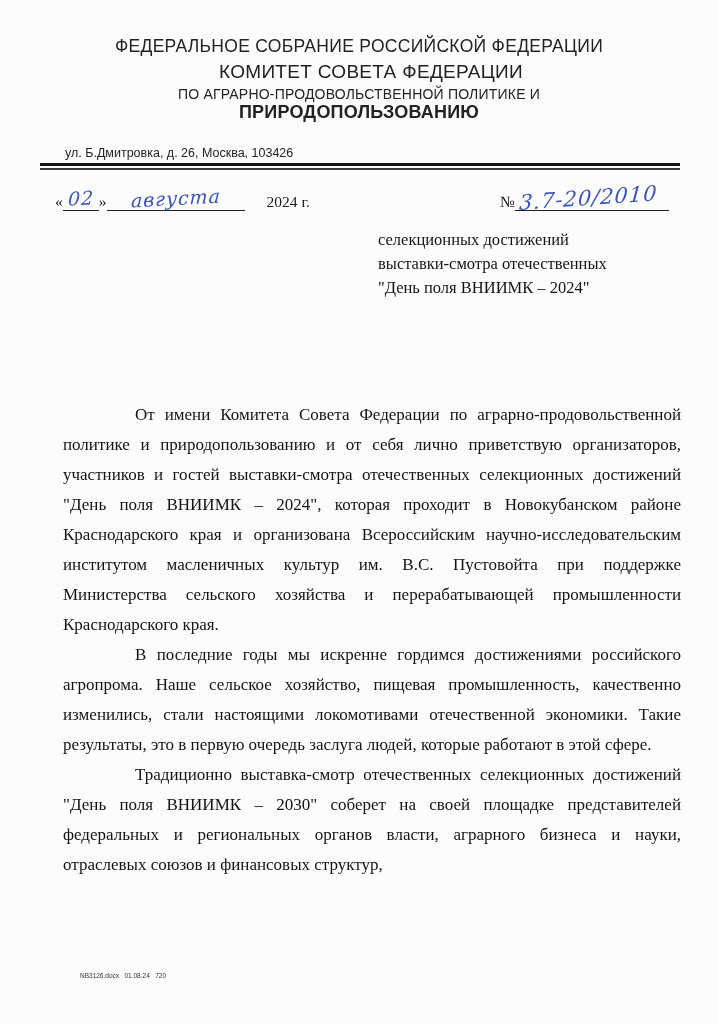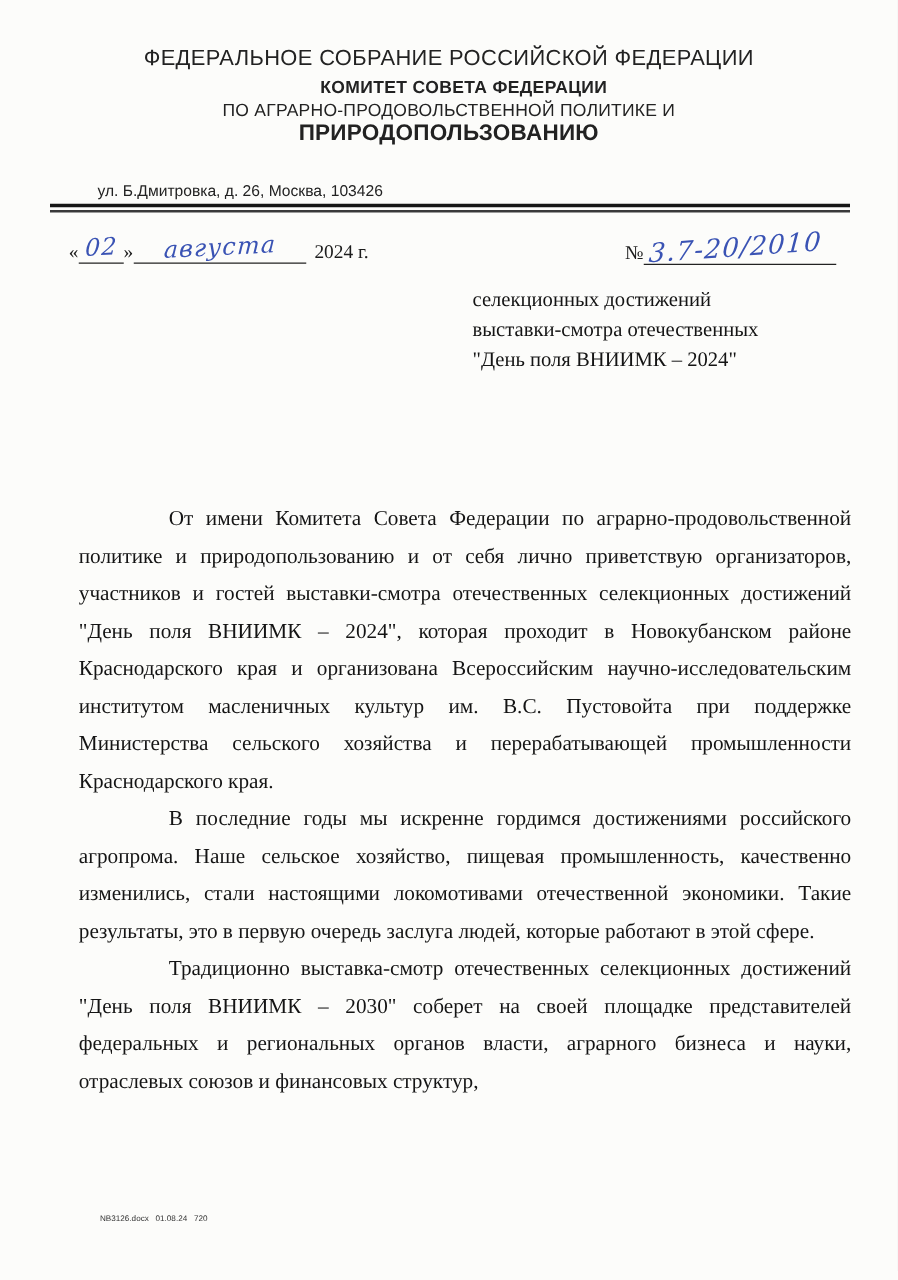--- a/index.html
+++ b/index.html
@@ -15,26 +15,26 @@
   }
 
   
   .letterhead {
     position:absolute; top:36px; left:0; width:718px;
     text-align:center;
     font-family:"Liberation Sans", sans-serif;
     color:#222;
   }
   .lh1 { font-size:17.5px; font-weight:400; letter-spacing:.3px; margin-bottom:4px;text-align:center; }
-  .lh2 { font-size:14px;  font-weight:700; letter-spacing:.3px; margin-bottom:3px;padding-left:24px; }
+  .lh2 { font-size:19px;  font-weight:400; letter-spacing:.3px; margin-bottom:3px;padding-left:24px; }
   .lh3 { font-size:14px;  font-weight:400; letter-spacing:.2px; margin-bottom:0; }
   .lh4 { font-size:18px;  font-weight:700; letter-spacing:.2px; }
 
   .address {
-    position:absolute; top:146px; left:78px;
+    position:absolute; top:146px; left:65px;
     font-family:"Liberation Sans", sans-serif;
     font-size:12.5px; color:#222;
   }
 
   .rule {
     position:absolute; top:163px; left:40px; width:640px; height:7px;
   }
   .rule .r1 { height:3px; background:#161616; }
   .rule .r2 { height:2px; background:#fcfcfa; }
   .rule .r3 { height:2px; background:#3a3a3a; }
@@ -63,21 +63,21 @@
     font-style:italic;
     color:#3a53b4;
     display:inline-block;
     transform:rotate(-3deg) skewX(-6deg);
     letter-spacing:1px;
   }
   .hw-day   { font-size:19px; }
   .hw-month { font-size:19px; }
   .hw-num   { font-size:21px; transform:rotate(-4deg) skewX(-8deg); }
 
-  .year { margin-left:3px; }
+  .year { margin-left:18px; }
 
   
   .addressee {
     position:absolute; left:378px; top:228px; width:270px;
     font-size:16.5px; line-height:24px; color:#141414;
   }
 
   
   .salutation {
     position:absolute; top:354px; left:63px; width:618px;

